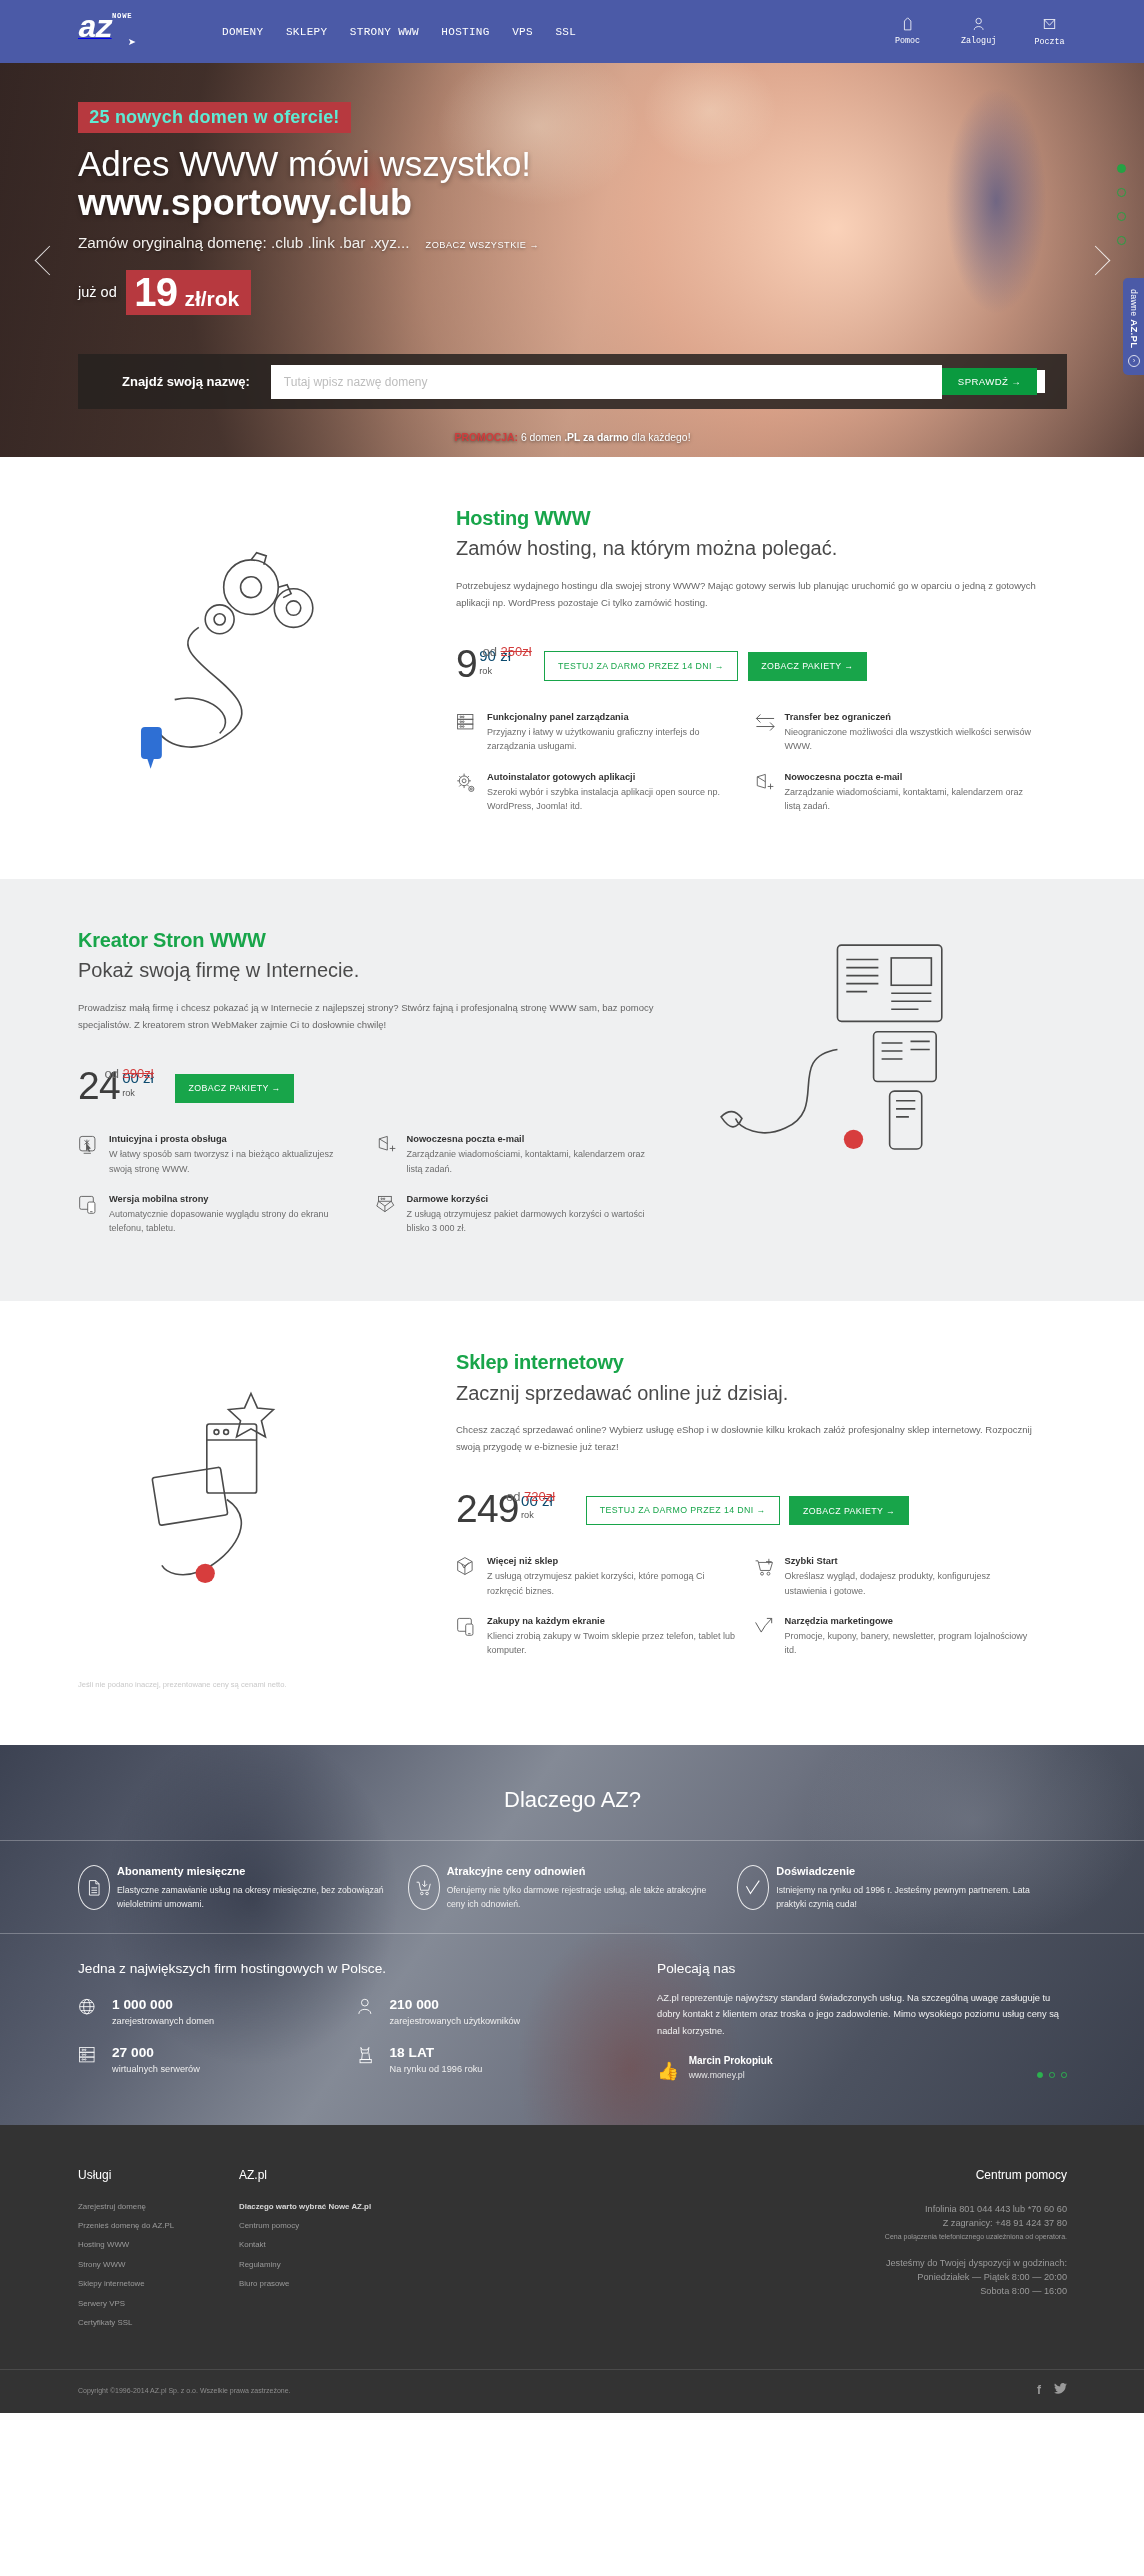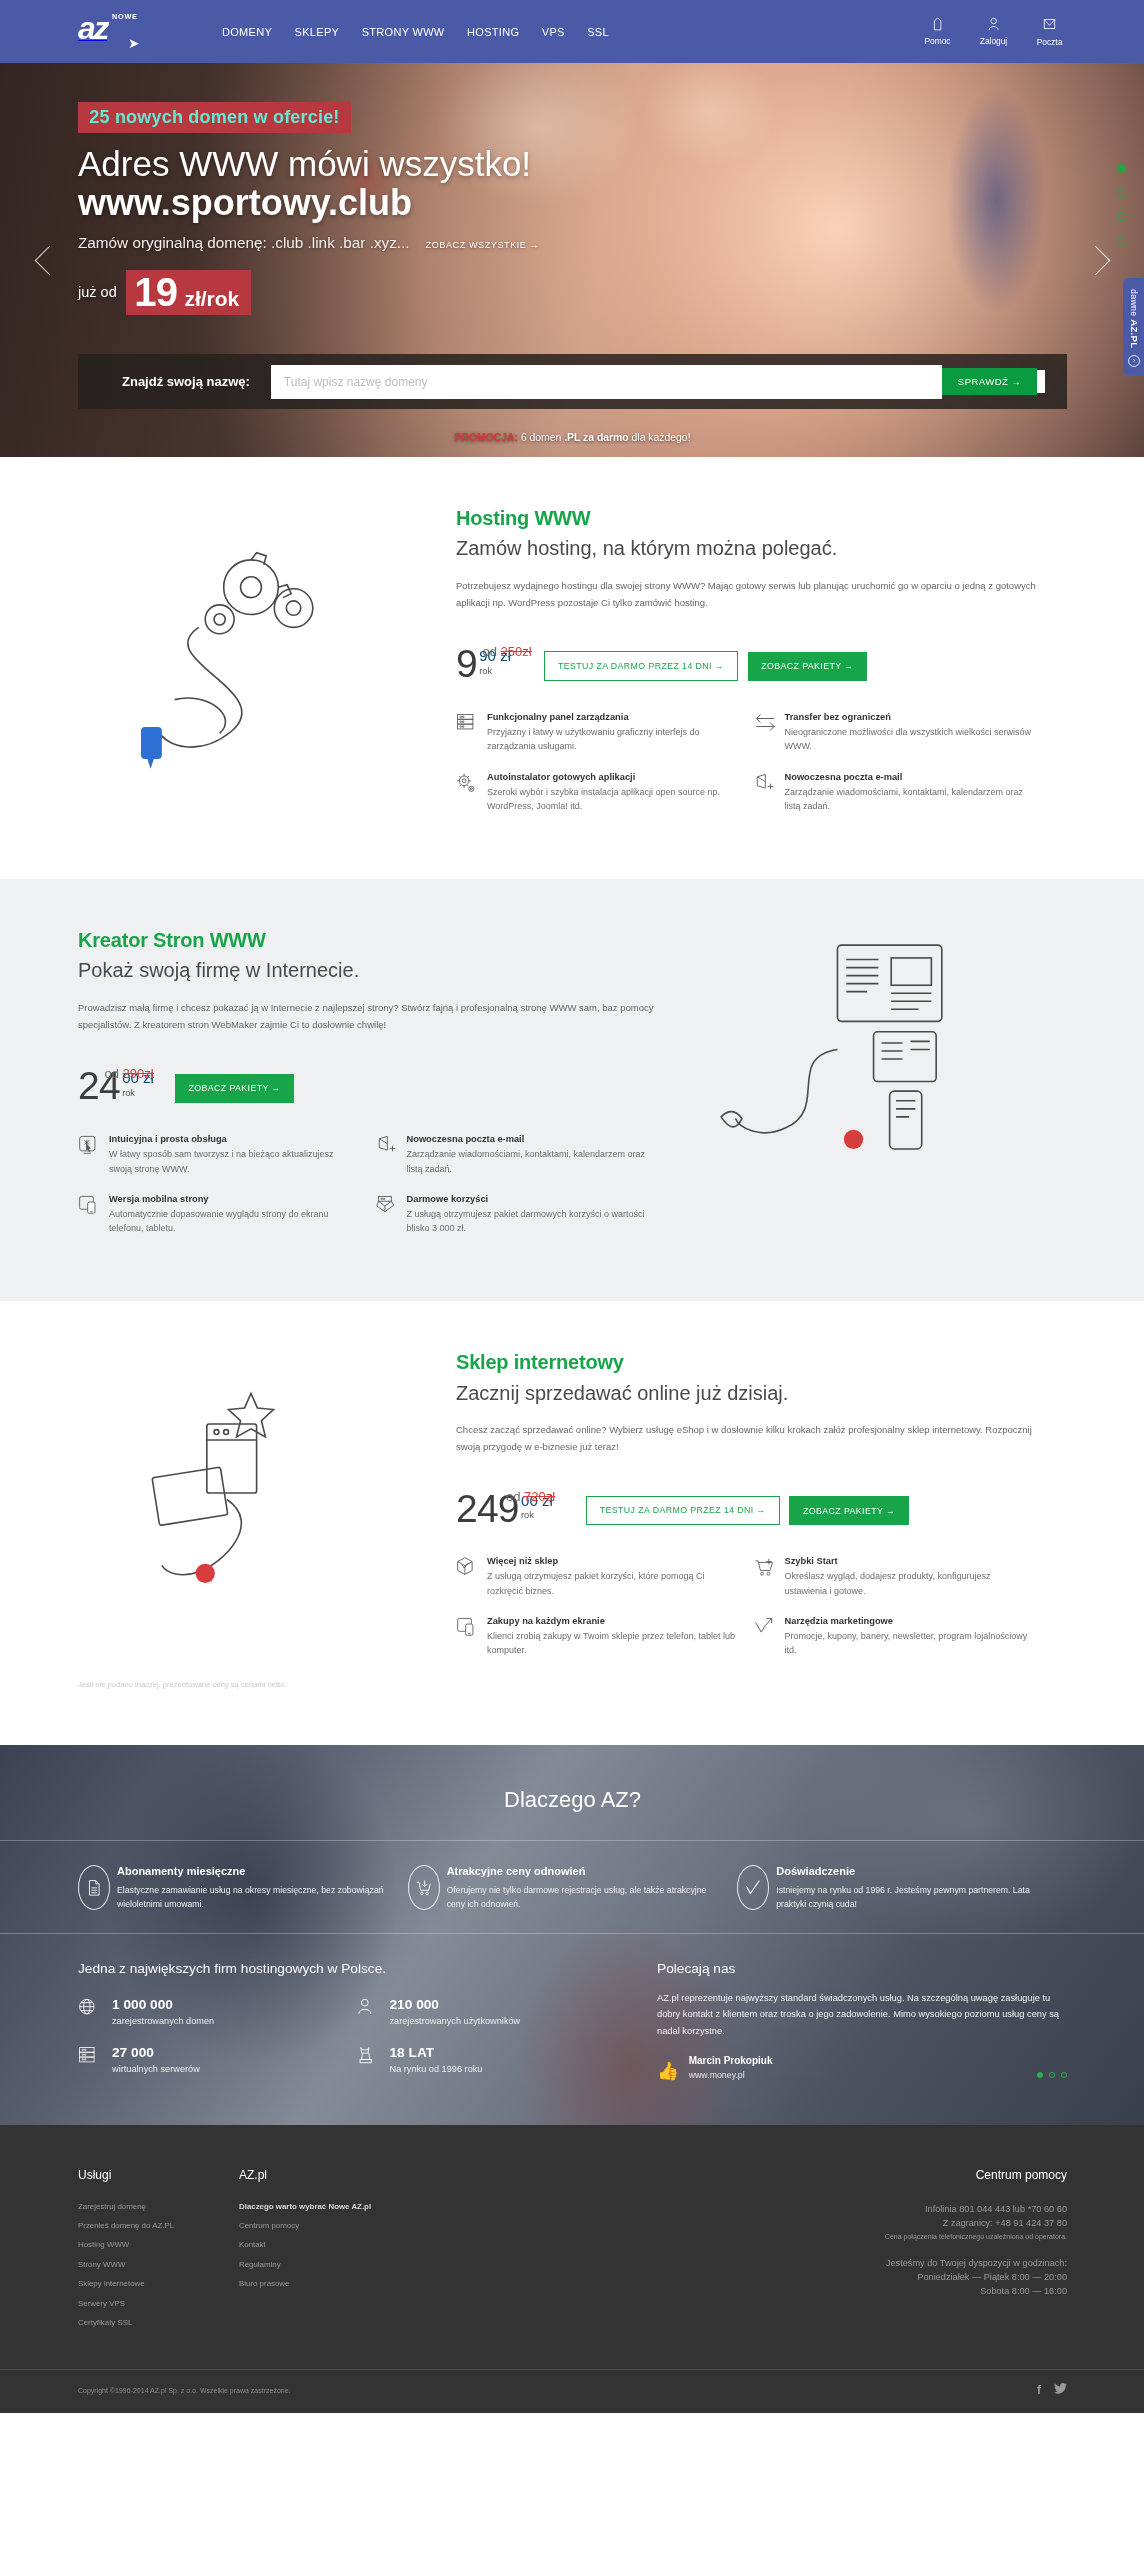--- a/index.html
+++ b/index.html
@@ -7,31 +7,31 @@
   body {
     font-family:"Liberation Sans", sans-serif;
     background:#fff; color:#3d3d3d;
     -webkit-font-smoothing:antialiased;
   }
   .wrap { width:1145px; position:relative; overflow:hidden; }
   .container { width:989px; margin:0 auto; position:relative; }
 
   
   .topnav { height:63px; background:#4b5aa7; position:relative; z-index:30; }
-  .topnav .container { height:63px; display:flex; align-items:center; }
+  .topnav .container { height:63px; display:flex; align-items:center;font-family:Liberation Mono, monospace; }
   .logo { width:88px; height:42px; position:relative; margin-right:24px; display:block; }
   .logo .az { font-size:32px; font-weight:bold; color:#fff; font-style:italic; letter-spacing:-2.4px; line-height:35px;}
   .logo .nowe { position:absolute; top:1.6px; left:34px; font-size:7.2px; color:#fff; letter-spacing:0.8px; font-weight:bold;}
   .logo .arr { position:absolute; bottom:1.6px; left:50px; color:#fff; font-size:13.7px; }
   .mainmenu { display:flex; gap:22.5px; margin-left:32px; }
   .mainmenu a {
     color:#fff; font-size:11px; letter-spacing:0.3px; text-decoration:none;
     font-weight:500;
   }
-  .utilnav { margin-left:auto; display:flex; gap:21px; }
+  .utilnav { margin-left:auto; display:flex; gap:36px; }
   .util { text-align:center; color:#fff; text-decoration:none; width:35px; }
   .util .ic { display:block; height:16px; line-height:16px; font-size:13px; }
   .util .tx { font-size:8.4px; display:block; margin-top:3.2px; }
 
   
   .hero {
     height:394px; position:relative; overflow:hidden;
     background:
       radial-gradient(circle at 73% 42%, rgba(255,215,190,0.95) 0%, rgba(228,170,145,0.75) 22%, rgba(120,80,70,0.45) 48%, rgba(40,28,28,0.75) 75%),
       linear-gradient(100deg,#5a4338 0%, #8d6a54 18%, #d8a98c 38%, #e8c0a4 52%, #b4826a 68%, #4a3a34 86%, #2a2321 100%);

